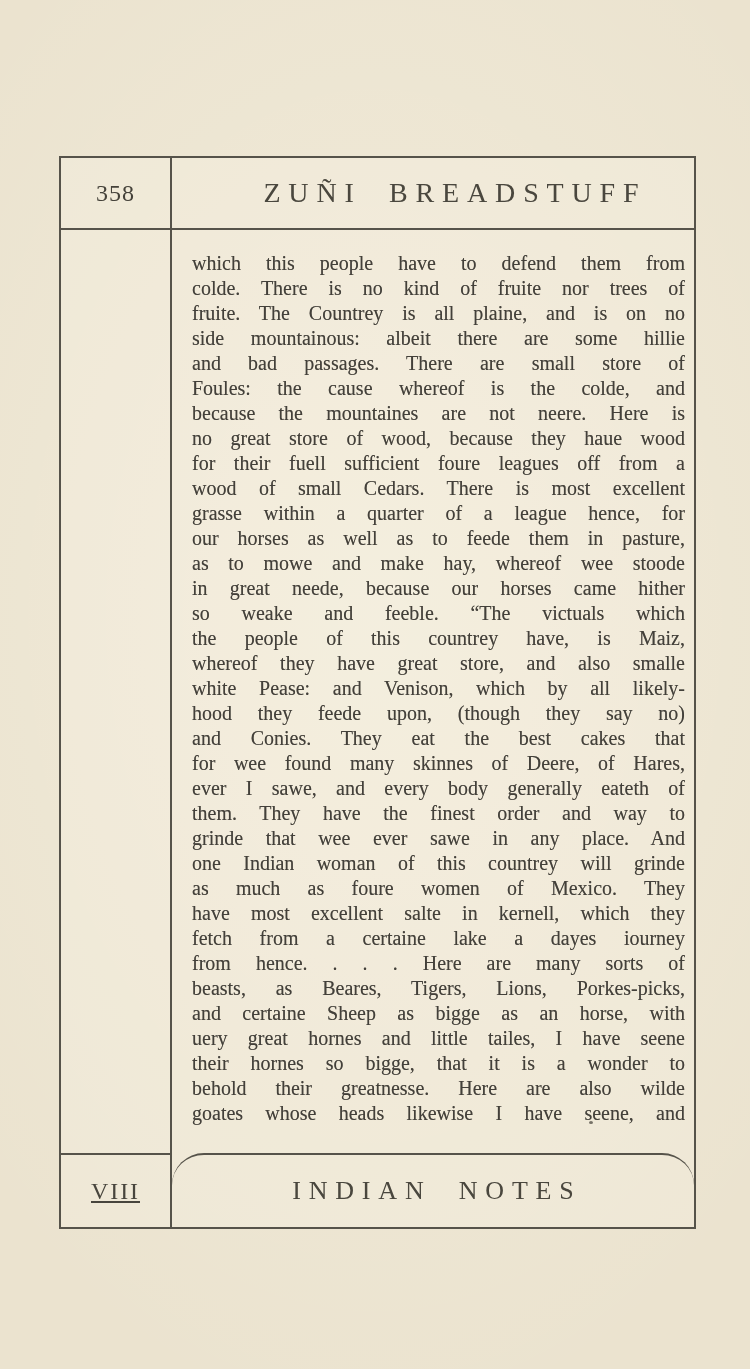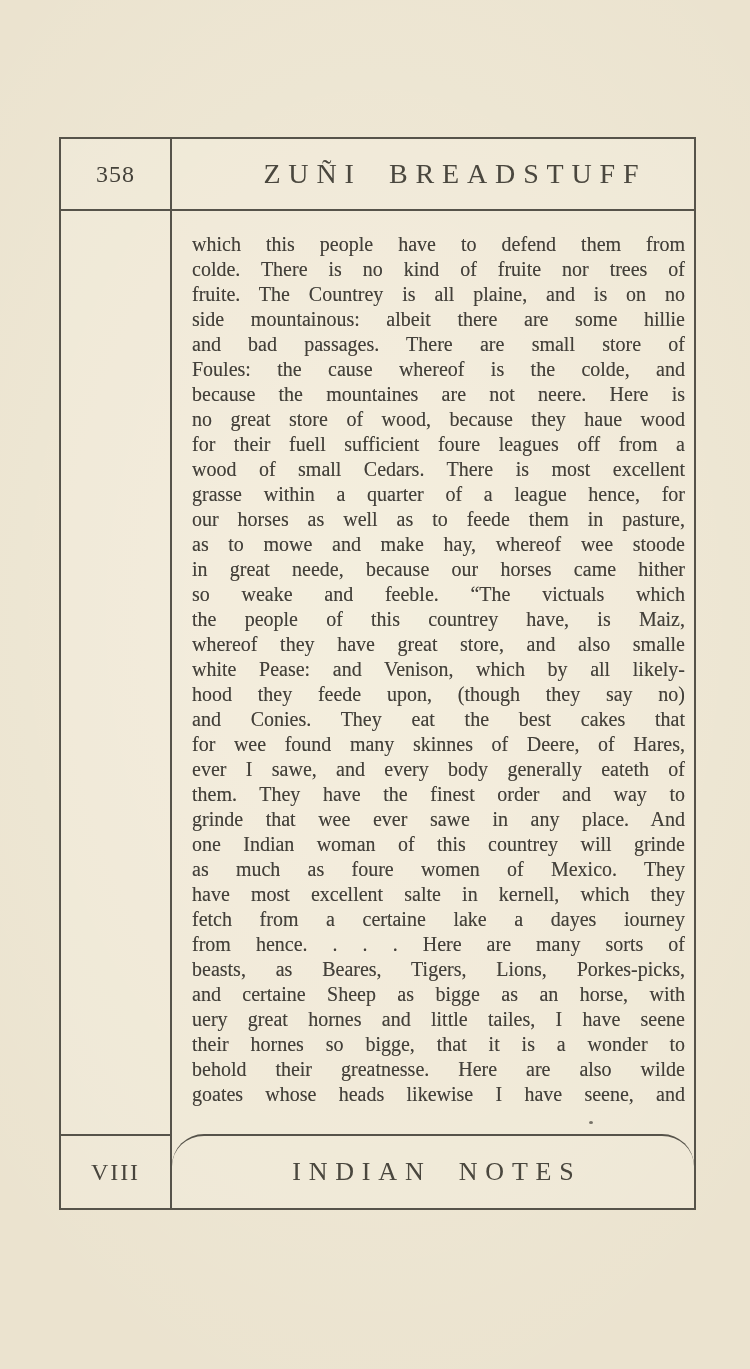--- a/index.html
+++ b/index.html
@@ -15,21 +15,21 @@
       radial-gradient(ellipse 140% 120% at 50% 50%, rgba(0,0,0,0) 55%, rgba(120,104,70,0.12) 100%),
       #ebe3cf;
     font-family: "Liberation Serif", "DejaVu Serif", serif;
     color: #423f37;
     overflow: hidden;
   }
 
   .frame {
     position: absolute;
     left: 59px;
-    top: 137px;
+    top: 156px;
     width: 637px;
     height: 1073px;
     box-sizing: border-box;
     border: 2px solid #56534a;
     display: grid;
     grid-template-columns: 111px 1fr;
     grid-template-rows: 72px 1fr 74px;
     background: rgba(255, 252, 242, 0.20);
   }
 
@@ -73,20 +73,21 @@
     text-shadow: 0 0 0.6px rgba(66,63,55,0.45);
   }
 
   .ftr-vol {
     display: flex;
     align-items: center;
     justify-content: center;
     font-size: 24px;
     letter-spacing: 0.08em;
     color: #48453d;
+    text-decoration: underline;
   }
   .ftr-title {
     display: flex;
     align-items: center;
     justify-content: center;
     font-size: 26px;
     letter-spacing: 0.30em;
     word-spacing: 0.5em;
     color: #4a473e;
     text-indent: 0.30em;

